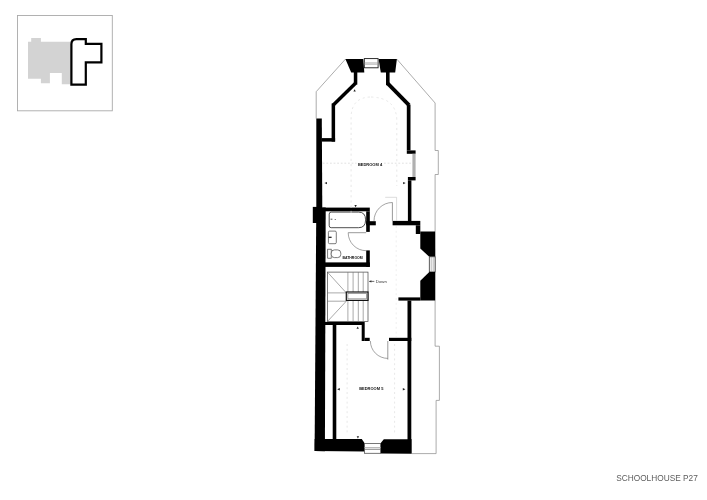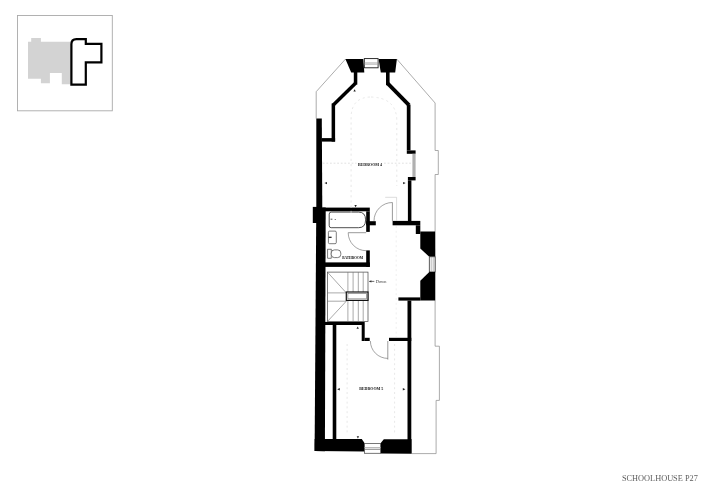--- a/index.html
+++ b/index.html
@@ -1,17 +1,17 @@
 <!DOCTYPE html>
 <html><head>
 <meta charset="utf-8">
 <style>
 html,body{margin:0;padding:0;background:#fff;}
 #page{position:relative;width:707px;height:482px;background:#fff;overflow:hidden;
-font-family:Liberation Serif, serif;}
+font-family:Liberation Sans, sans-serif;}
 svg{display:block;}
 </style>
 </head>
 <body>
 
 <div id="page">
 <svg width="707" height="500" viewBox="0 0 707 500" xmlns="http://www.w3.org/2000/svg">
 <rect x="0" y="0" width="707" height="500" fill="#ffffff"></rect>
 
 <g>

